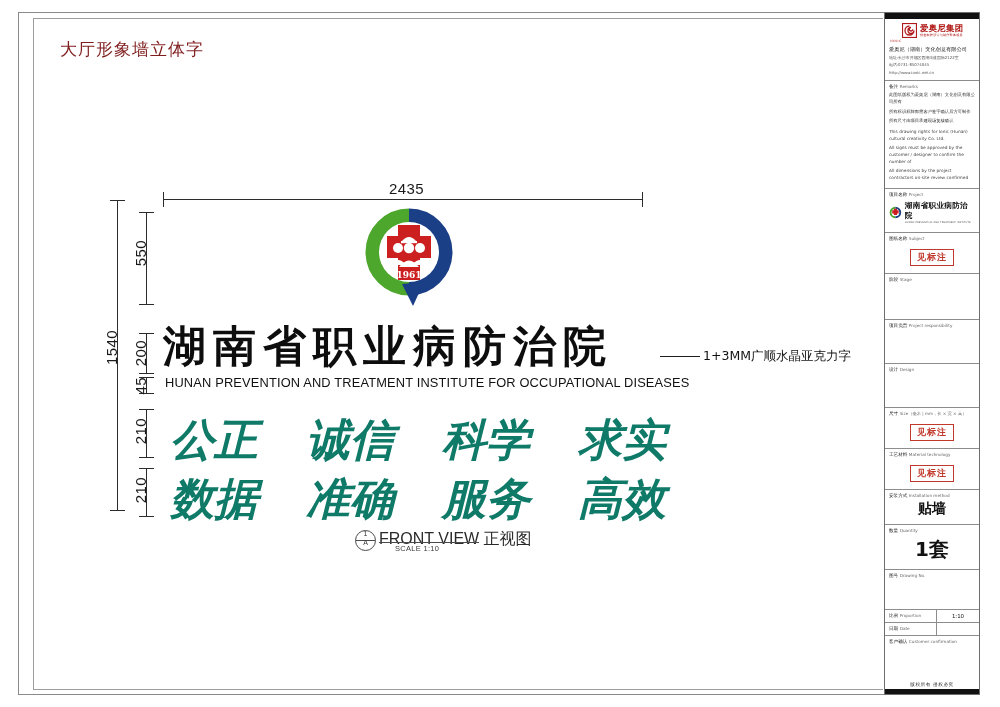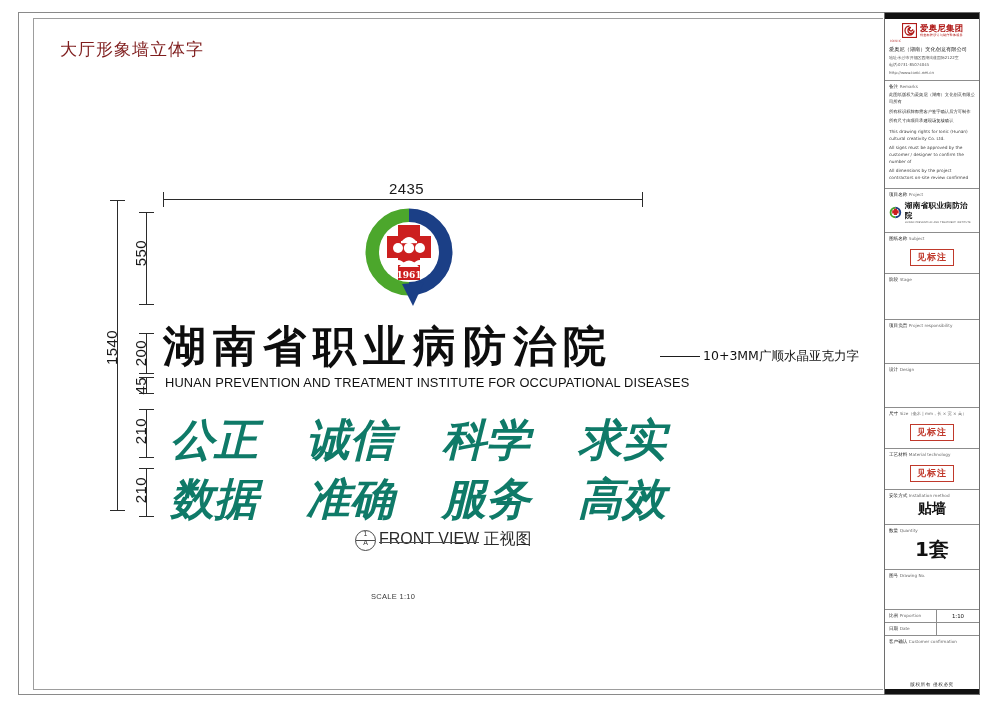--- a/index.html
+++ b/index.html
@@ -77,21 +77,21 @@
   .viewtag{position:absolute;left:355px;top:528px;width:200px;height:28px;}
   .viewcircle{
     position:absolute;left:0;top:2px;width:19px;height:19px;border-radius:50%;
     border:1px solid #4a4a4a;
   }
   .viewcircle .hbar{position:absolute;left:0;top:9px;width:19px;height:1px;background:#4a4a4a;}
   .viewcircle .num{position:absolute;left:0;top:-1px;width:19px;text-align:center;font-size:7px;color:#333;}
   .viewcircle .den{position:absolute;left:0;top:8px;width:19px;text-align:center;font-size:7px;color:#333;}
   .viewname{position:absolute;left:24px;top:1px;font-size:16px;color:#2a2a2a;white-space:nowrap;}
   .viewunder{position:absolute;left:24px;top:14px;width:100px;height:1px;background:#4a4a4a;}
-  .viewscale{position:absolute;left:16px;top:16px;font-size:7.5px;color:#3a3a3a;letter-spacing:.3px;margin-top:48px;}
+  .viewscale{position:absolute;left:40px;top:16px;font-size:7.5px;color:#3a3a3a;letter-spacing:.3px;}
 
   
   .tb{
     position:absolute;left:884px;top:12px;width:96px;height:683px;
     border:1px solid #6e6e6e;box-sizing:border-box;background:#fff;
     font-family:"DejaVu Sans",sans-serif;
   }
   .tb-topbar{height:6px;background:#111;}
   .tb-row{border-bottom:1px solid #8d8d8d;box-sizing:border-box;padding:3px 4px;}
   .tb-lab{font-size:4.6px;color:#222;line-height:1.25;white-space:nowrap;}
@@ -203,21 +203,21 @@
       <path d="M49 59 q10 -13 20 0 z" fill="#ffffff"></path>
 
       <text x="59" y="70" text-anchor="middle" font-family="DejaVu Serif, serif" font-size="9" font-weight="700" fill="#ffffff">1961</text>
     </svg>
   </div>
 
   <div class="org-cn">湖南省职业病防治院</div>
   <div class="org-en">HUNAN PREVENTION AND TREATMENT INSTITUTE FOR OCCUPATIONAL DISEASES</div>
 
   <div class="leader"></div>
-  <div class="callout">10+3MM广顺水晶亚克力字</div>
+  <div class="callout">1+3MM广顺水晶亚克力字</div>
 
   <div class="slogan" style="left:170px;top:411px;">
     <span>公正</span><span class="gap"></span><span>诚信</span><span class="gap"></span><span>科学</span><span class="gap"></span><span>求实</span>
   </div>
 
   <div class="slogan" style="left:170px;top:470px;font-style:italic;">
     <span>数据</span><span class="gap"></span><span>准确</span><span class="gap"></span><span>服务</span><span class="gap"></span><span>高效</span>
   </div>
 
   <div class="viewtag">

